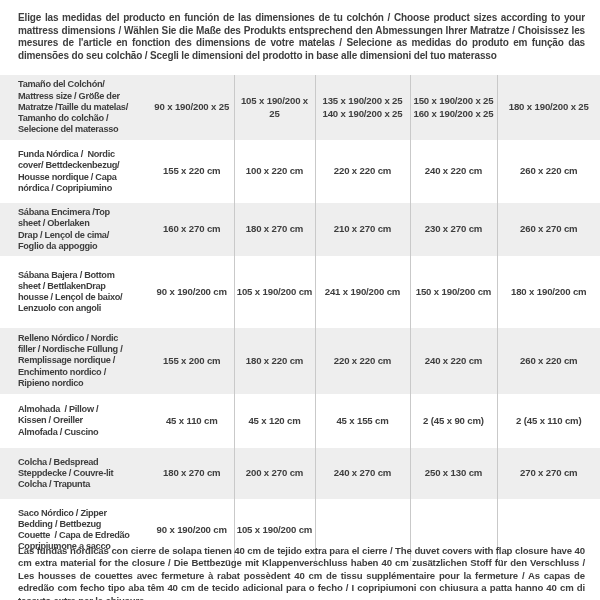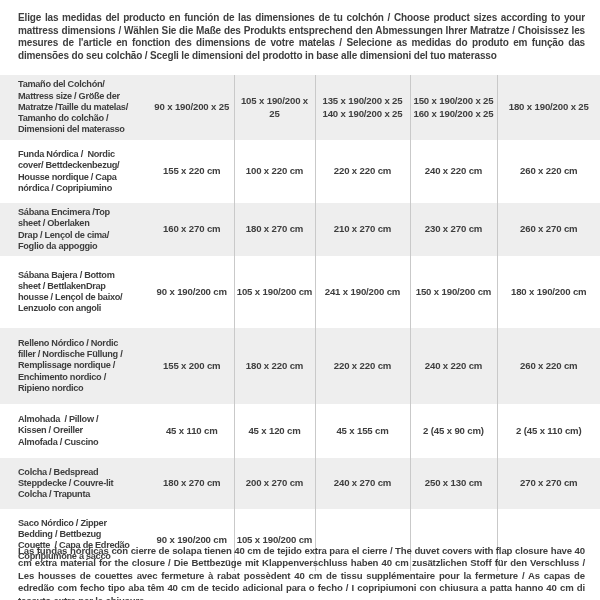--- a/index.html
+++ b/index.html
@@ -37,21 +37,21 @@
     padding:0 2px 0 18px;font-size:9.2px;font-weight:bold;
     line-height:1.22;letter-spacing:-0.3px;white-space:pre;
   }
   td.size-cell{
     text-align:center;vertical-align:middle;
     font-size:9.6px;font-weight:bold;line-height:1.35;
     letter-spacing:-0.15px;white-space:pre-line;padding:0 2px;
   }
   td.size-cell + td.size-cell{border-left:1px solid var(--divider);}
   tr.h0{height:65px;} tr.h1{height:63px;} tr.h2{height:53px;} tr.h3{height:72px;}
-  tr.h4{height:76px;} tr.h5{height:54px;} tr.h6{height:51px;border-radius:23px;} tr.h7{height:62px;margin-left:8px;}
+  tr.h4{height:66px;} tr.h5{height:54px;} tr.h6{height:51px;border-radius:23px;} tr.h7{height:62px;margin-left:8px;}
   .footnote{
     position:absolute;left:18px;right:15px;top:545px;
     font-size:9.6px;font-weight:bold;line-height:1.3;
     letter-spacing:-0.15px;text-align:justify;margin:0;
   }
 </style>
 </head>
 <body>
 
 <p class="intro">Elige las medidas del producto en función de las dimensiones de tu colchón / Choose product sizes according to your mattress dimensions / Wählen Sie die Maße des Produkts entsprechend den Abmessungen Ihrer Matratze / Choisissez les mesures de l'article en fonction des dimensions de votre matelas / Selecione as medidas do produto em função das dimensões do seu colchão / Scegli le dimensioni del prodotto in base alle dimensioni del tuo materasso</p>
@@ -64,21 +64,21 @@
       <col class="c3">
       <col class="c4">
       <col class="c5">
   </colgroup>
   <tbody>
     <tr class="alt h0">
       <th class="row-label">Tamaño del Colchón/
 Mattress size / Größe der
 Matratze /Taille du matelas/
 Tamanho do colchão /
-Dimensioni del materasso</th>
+Selecione del materasso</th>
       <td class="size-cell">90 x 190/200 x 25</td>
       <td class="size-cell">105 x 190/200 x 25</td>
       <td class="size-cell">135 x 190/200 x 25
 140 x 190/200 x 25</td>
       <td class="size-cell">150 x 190/200 x 25
 160 x 190/200 x 25</td>
       <td class="size-cell">180 x 190/200 x 25</td>
     </tr>
     <tr class="h1">
       <th class="row-label">Funda Nórdica /  Nordic

